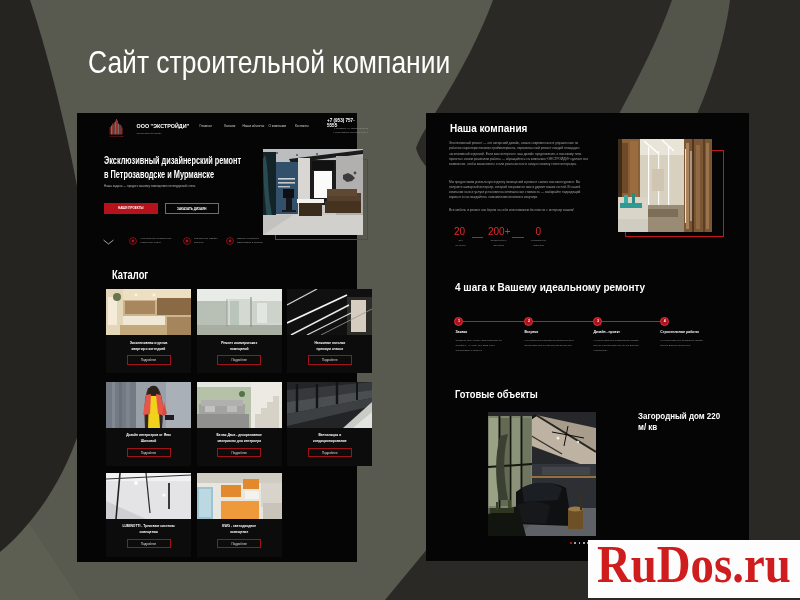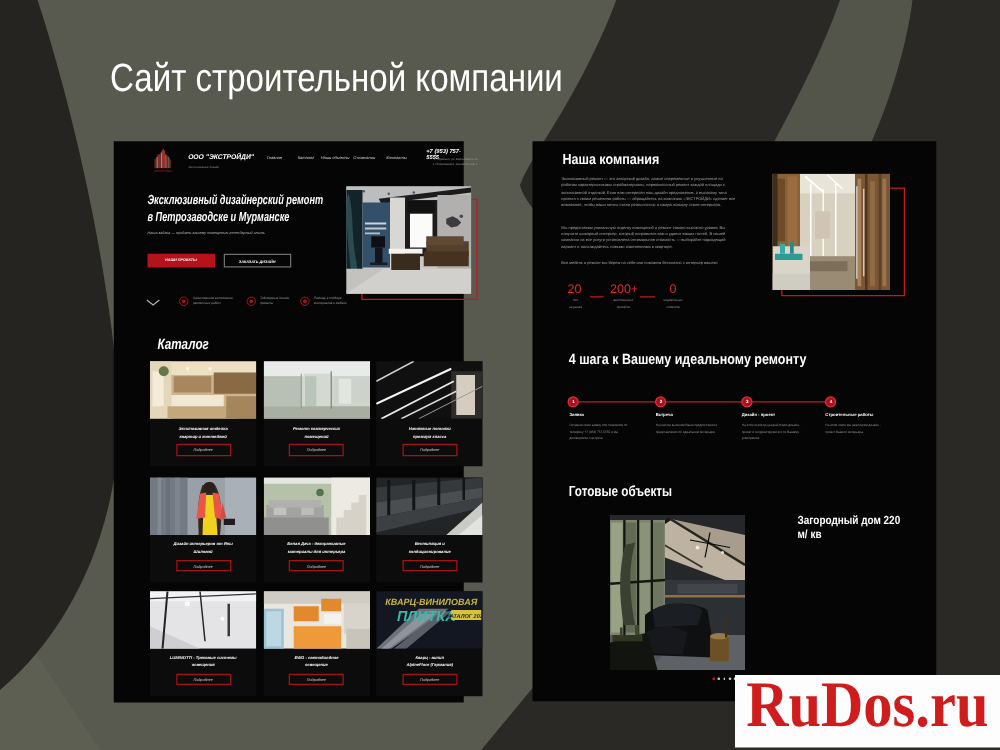--- a/index.html
+++ b/index.html
@@ -32,21 +32,21 @@
 
   <path d="M 30,0 C 50,60 86,195 95,320 C 99,410 62,500 0,552 L 0,0 Z" fill="#262420"></path>
 
   <path d="M 493,0 L 800,0 L 800,600 L 385,600 L 428,548 L 429,170 C 423,163 418,156 416,148 C 420,137 429,123 437,110 C 460,74 481,33 493,0 Z" fill="#2b2925"></path>
 
   <path d="M 672,0 L 730,0 C 725,40 710,85 697,114 L 619,114 C 640,75 660,35 672,0 Z" fill="#53554b"></path>
 </svg>
 
 <div class="abs w" style="left:88.2px;top:43.5px;font-size:31.5px;line-height:normal;transform:scaleX(0.84);transform-origin:0 0;white-space:nowrap;">Сайт строительной компании</div>
 
-<div class="page" id="pageL" style="left:91px;top:113px;width:280px;height:449px;font-style:italic;">
+<div class="page" id="pageL" style="left:77px;top:113px;width:280px;height:449px;">
 
   <svg class="abs" style="left:31.5px;top:5.5px" width="15" height="19" viewBox="0 0 15 19">
     <rect x="0.5" y="8" width="1.8" height="7.5" fill="#6e1d1d"></rect>
     <rect x="3" y="4.5" width="2.4" height="11" fill="#8e2622"></rect>
     <rect x="6.2" y="1.5" width="2.8" height="14" fill="#a32c24"></rect>
     <rect x="9.6" y="5.5" width="2.2" height="10" fill="#7e211e"></rect>
     <rect x="12.2" y="8.5" width="1.6" height="7" fill="#691c1a"></rect>
     <rect x="2.2" y="6.5" width="1" height="9" fill="#8a8a8a"></rect>
     <rect x="5.6" y="3" width="0.9" height="12.5" fill="#9a9a9a"></rect>
     <rect x="9.2" y="4.5" width="0.9" height="11" fill="#808080"></rect>
@@ -272,34 +272,20 @@
       <rect x="46" y="6" width="16" height="10" fill="#e2892e"></rect>
       <rect x="24" y="28" width="38" height="18" fill="#ef9a3a"></rect>
       <rect x="64" y="10" width="21" height="24" fill="#d8d4cb"></rect>
       <rect x="66" y="30" width="19" height="16" fill="#c9c4ba"></rect>
       <rect x="48" y="18" width="14" height="8" fill="#f4f2ec"></rect>
     </svg>
     <div class="ct">EWG - светодиодное<br>освещение</div>
     <div class="cb">Подробнее</div>
   </div>
 
-  <div class="abs card" style="left:210.3px;top:359.5px;">
-    <svg width="85" height="46" viewBox="0 0 85 46">
-      <rect width="85" height="46" fill="#131722"></rect>
-      <polygon points="0,46 34,14 58,14 12,46" fill="#6e737b"></polygon>
-      <polygon points="4,46 36,18 48,18 10,46" fill="#8f949c"></polygon>
-      <polygon points="14,46 52,16 60,16 24,46" fill="#5a5f67"></polygon>
-      <text x="44" y="11" font-size="7.2" font-weight="bold" fill="#c8b43a" text-anchor="middle" font-family="Liberation Sans">КВАРЦ-ВИНИЛОВАЯ</text>
-      <text x="40" y="24" font-size="11.5" font-weight="bold" fill="#38b8ab" text-anchor="middle" font-family="Liberation Sans">ПЛИТКА</text>
-      <rect x="60" y="15" width="24" height="8" fill="#d8c23a"></rect>
-      <text x="72" y="21" font-size="4.4" font-weight="bold" fill="#20242e" text-anchor="middle" font-family="Liberation Sans">КАТАЛОГ 2020</text>
-    </svg>
-    <div class="ct">Кварц - винил<br>AlpineFloor (Германия)</div>
-    <div class="cb">Подробнее</div>
-  </div>
 </div>
 
 <div class="page" id="pageR" style="left:426px;top:113px;width:323px;height:448px;">
 
   <div class="abs w" style="left:24.3px;top:9.4px;font-size:11.5px;font-weight:bold;line-height:normal;transform:scaleX(0.87);transform-origin:0 0;white-space:nowrap;">Наша компания</div>
 
   <div class="abs pr" style="left:23px;top:28px;width:140px;">Эксклюзивный ремонт — это авторский дизайн, самые современные и улучшенные по работам характеристиками стройматериалы, первоклассный ремонт каждой площади с эксклюзивной отделкой. Если вам  интересен наш дизайн предложения, о высокому типа проекта к своим решениям работы — обращайтесь на компанию «ЭКСТРОЙДИ» сделает все возможное, чтобы ваши мечты стали реальностью и самую новизну стиля интерьера.</div>
 
   <div class="abs pr" style="left:23px;top:66.5px;width:142px;">Мы предоставим уникальную отделку помещений и ремонт самого высокого уровня. Вы получите шикарный интерьер, который понравится вам и удивит ваших гостей. В нашей компании на все услуги установлена оптимальная стоимость — выбирайте подходящий вариант и наслаждайтесь новыми изменениями в квартире.</div>
 

